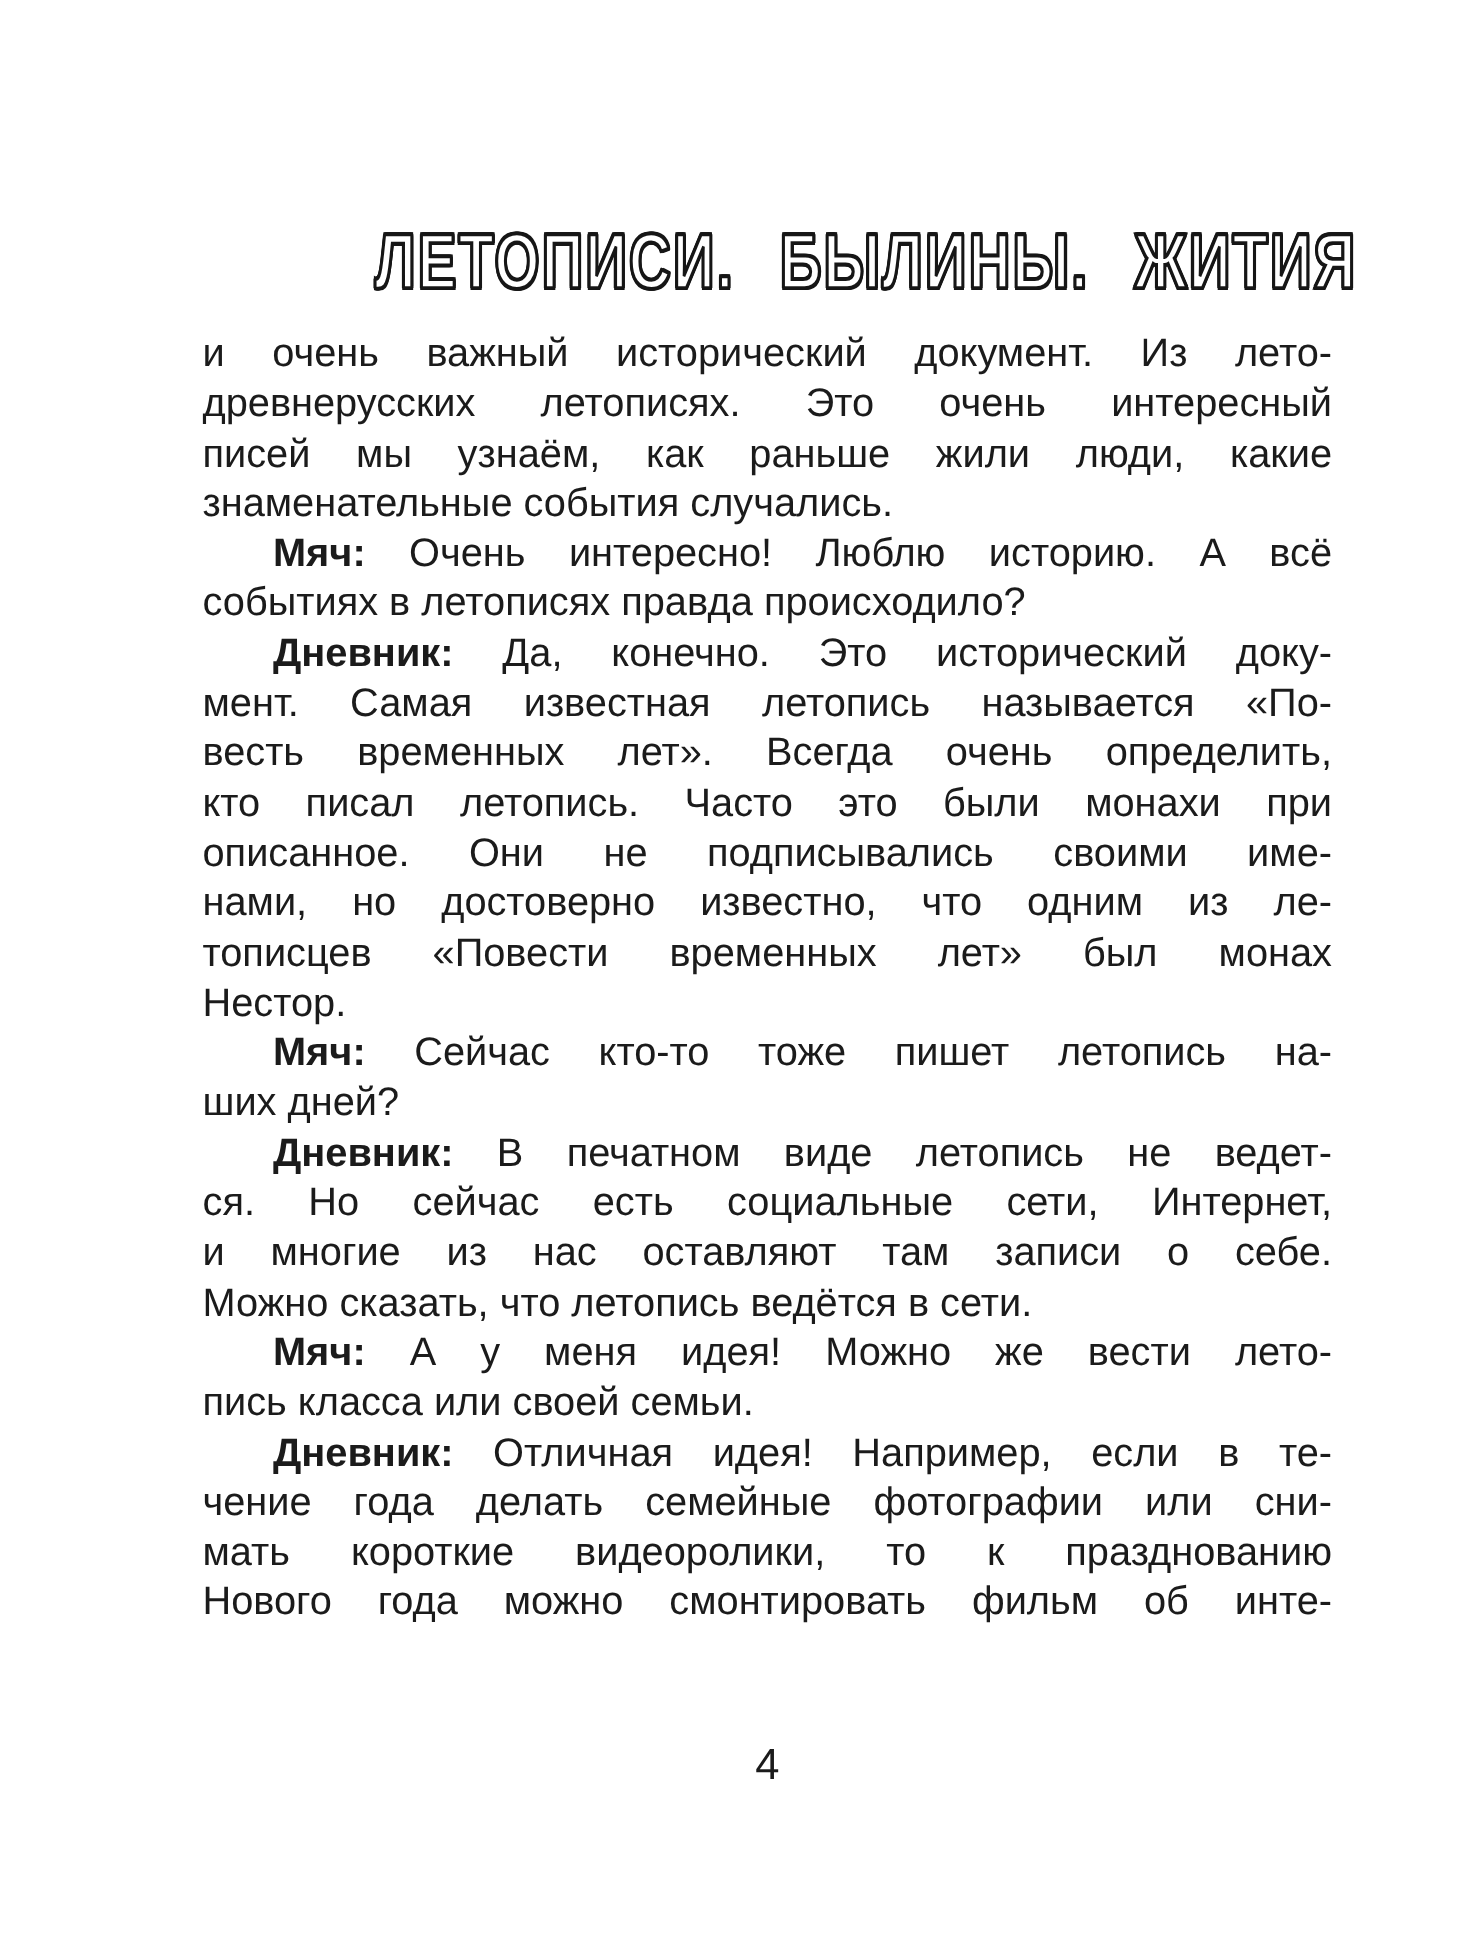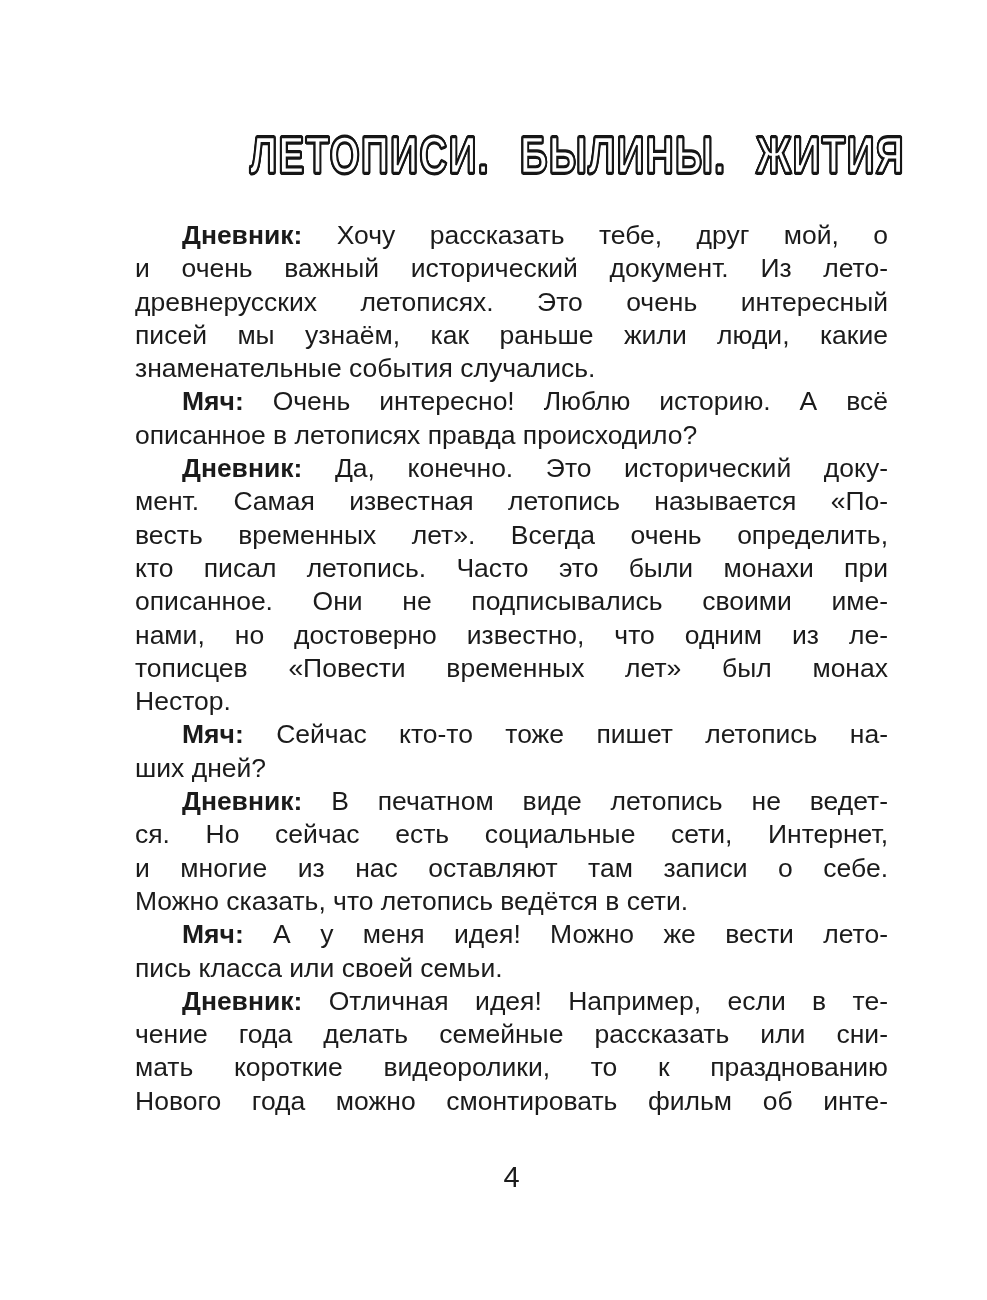--- a/index.html
+++ b/index.html
@@ -13,21 +13,21 @@
     position: relative;
     width: 987px;
     height: 1300px;
     background: #ffffff;
     overflow: hidden;
     font-family: "Liberation Sans", sans-serif;
     color: #1b1b1b;
   }
   .title-wrap {
     position: absolute;
-    top: 128px;
+    top: 148px;
     left: 135px;
     width: 756px;
     text-align: center;
   }
   .title {
     display: inline-block;
     font-size: 52px;
     line-height: 1.05;
     font-weight: 700;
     letter-spacing: 2px;
@@ -72,29 +72,28 @@
 </head>
 <body>
 
 <div class="page">
   <div class="title-wrap">
     <h1 class="title" style="margin:0">ЛЕТОПИСИ. БЫЛИНЫ. ЖИТИЯ</h1>
   </div>
 
   <div class="content">
       <div class="para">
-        <div class="line first"><b class="speaker">Дневник:</b> Хочу рассказать тебе, друг мой, о</div>
         <div class="line">и очень важный исторический документ. Из лето-</div>
         <div class="line">древнерусских летописях. Это очень интересный</div>
         <div class="line">писей мы узнаём, как раньше жили люди, какие</div>
         <div class="line last">знаменательные события случались.</div>
       </div>
       <div class="para">
         <div class="line first"><b class="speaker">Мяч:</b> Очень интересно! Люблю историю. А всё</div>
-        <div class="line last">описанное в летописях правда происходило?</div>
+        <div class="line last">событиях в летописях правда происходило?</div>
       </div>
       <div class="para">
         <div class="line first"><b class="speaker">Дневник:</b> Да, конечно. Это исторический доку-</div>
         <div class="line">мент. Самая известная летопись называется «По-</div>
         <div class="line">весть временных лет». Всегда очень определить,</div>
         <div class="line">кто писал летопись. Часто это были монахи при</div>
         <div class="line">описанное. Они не подписывались своими име-</div>
         <div class="line">нами, но достоверно известно, что одним из ле-</div>
         <div class="line">тописцев «Повести временных лет» был монах</div>
         <div class="line last">Нестор.</div>
@@ -108,20 +107,20 @@
         <div class="line">ся. Но сейчас есть социальные сети, Интернет,</div>
         <div class="line">и многие из нас оставляют там записи о себе.</div>
         <div class="line last">Можно сказать, что летопись ведётся в сети.</div>
       </div>
       <div class="para">
         <div class="line first"><b class="speaker">Мяч:</b> А у меня идея! Можно же вести лето-</div>
         <div class="line last">пись класса или своей семьи.</div>
       </div>
       <div class="para">
         <div class="line first"><b class="speaker">Дневник:</b> Отличная идея! Например, если в те-</div>
-        <div class="line">чение года делать семейные рассказать или сни-</div>
+        <div class="line">чение года делать семейные фотографии или сни-</div>
         <div class="line">мать короткие видеоролики, то к празднованию</div>
         <div class="line">Нового года можно смонтировать фильм об инте-</div>
       </div>
     </div>
 
   <div class="page-number">4</div>
 </div>
 
 </body></html>

